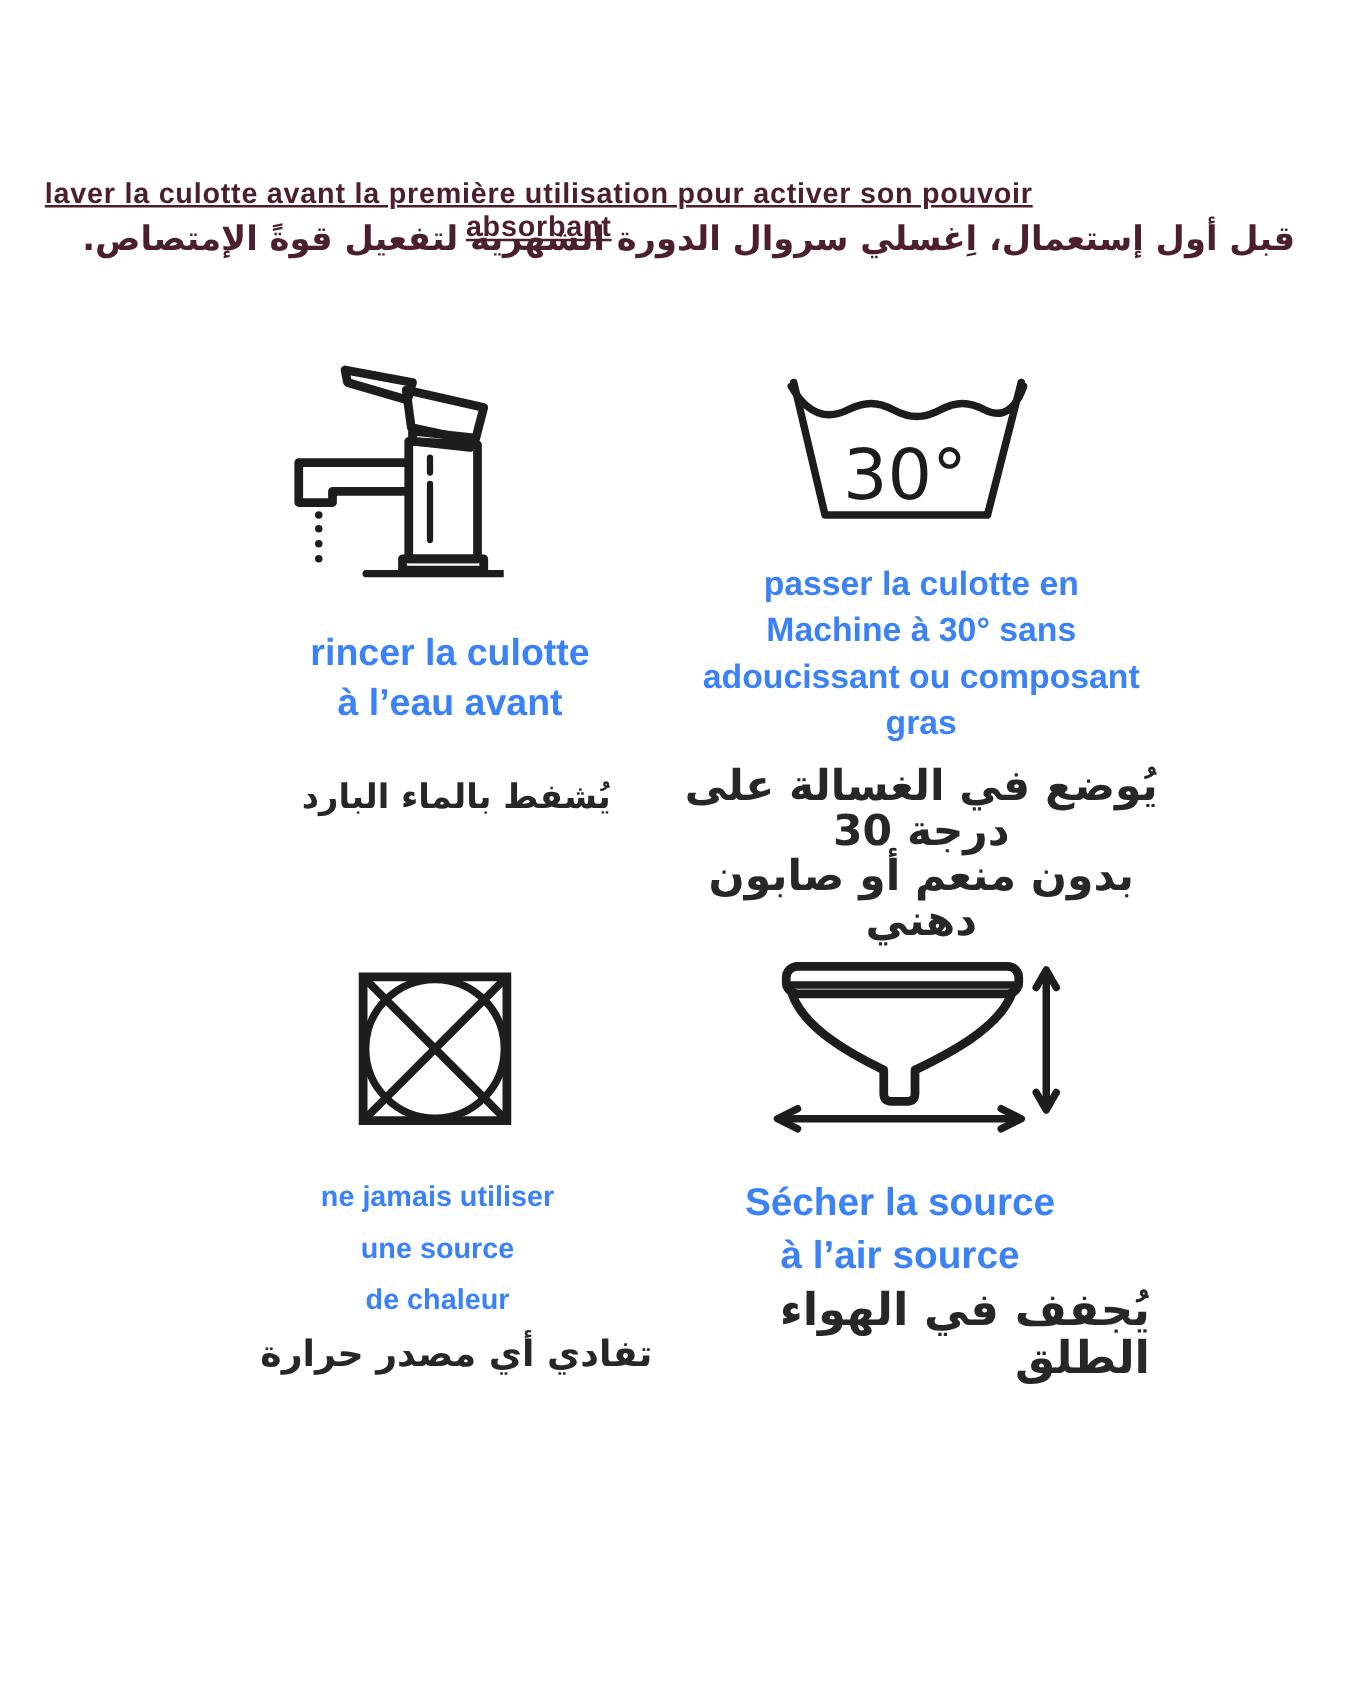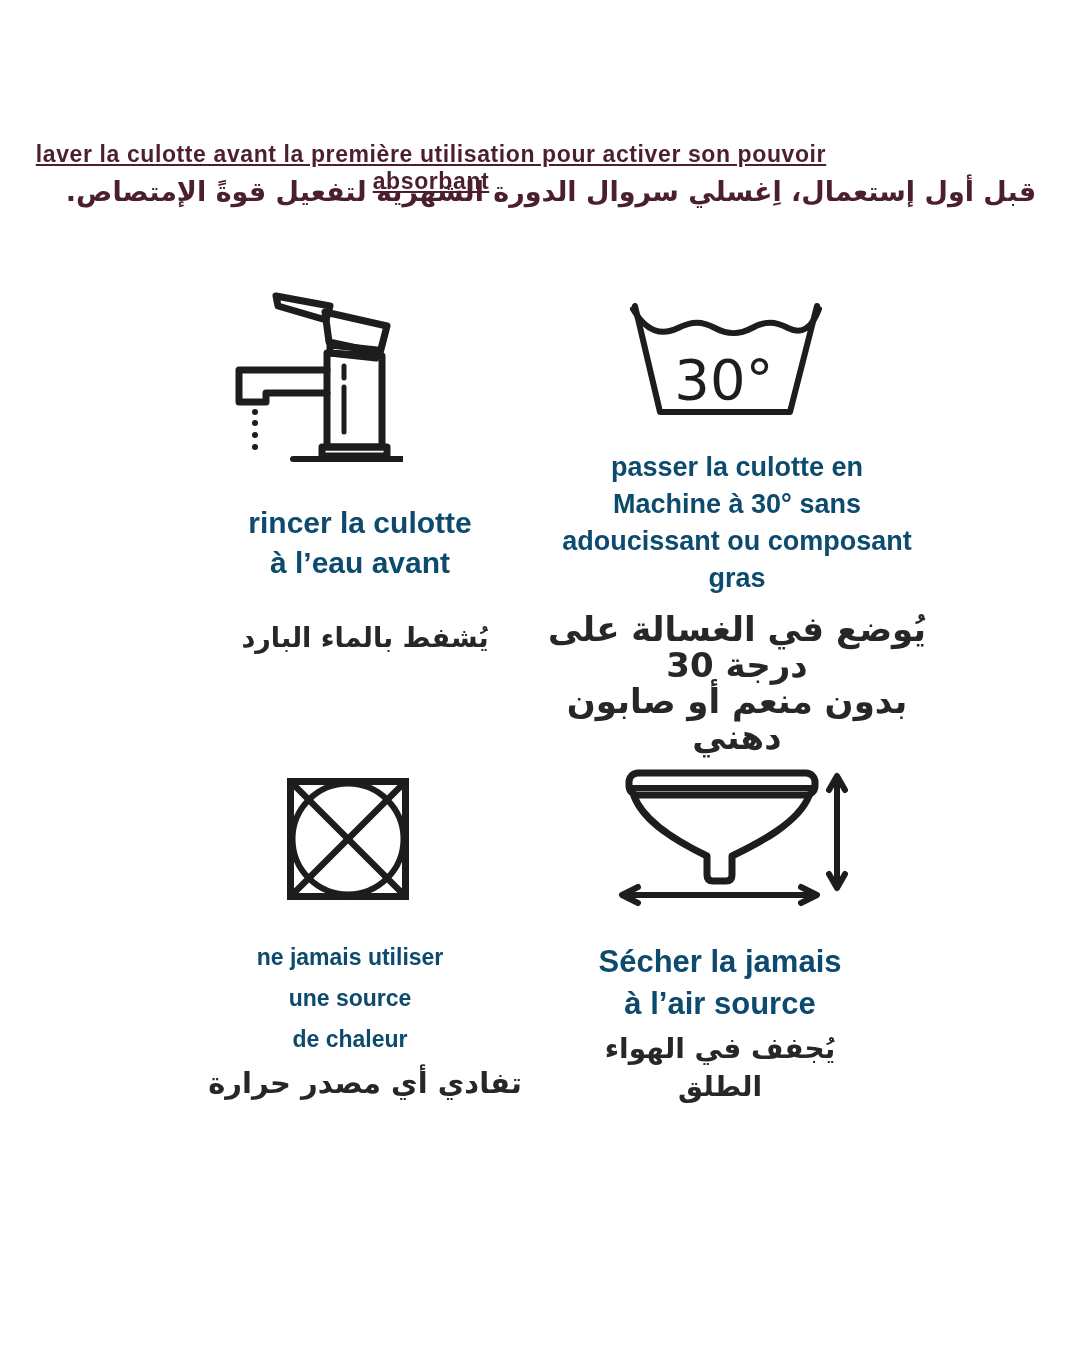--- a/index.html
+++ b/index.html
@@ -7,21 +7,21 @@
     position: relative;
     width: 1080px;
     height: 1350px;
     background: #ffffff;
     font-family: "Liberation Sans", sans-serif;
     overflow: hidden;
   }
   .abs { position: absolute; }
   .center { text-align: center; }
   .fr {
-    color: #0c4a6e;
+    color: #3b82f6;
     font-weight: 700;
     font-family: "Liberation Sans", sans-serif;
   }
   .ar {
     direction: rtl;
     color: #272725;
     font-weight: 700;
     font-family: "DejaVu Sans", sans-serif;
   }
   .heading-fr {
@@ -41,21 +41,21 @@
     font-family: "DejaVu Sans", sans-serif;
     margin-left: 16px;
   }
   .cap1-fr { left: 160px; top: 503px; width: 400px; font-size: 30px; line-height: 40px; text-align: center; }
   .cap1-ar { left: 165px; top: 622px; width: 400px; font-size: 27px; }
   .cap2-fr { left: 517px; top: 449px; width: 440px; font-size: 27px; line-height: 37px; }
   .cap2-ar { left: 527px; top: 611px; width: 420px; font-size: 34px; line-height: 36px; }
   .cap3-fr { left: 150px; top: 937px; width: 400px; font-size: 23px; line-height: 41px; }
   .cap3-ar { left: 165px; top: 1066px; width: 400px; font-size: 29px; }
   .cap4-fr { left: 520px; top: 941px; width: 400px; font-size: 31px; line-height: 42px; }
-  .cap4-ar { left: 520px; top: 1030px; width: 400px; font-size: 28px; line-height: 38px; }
+  .cap4-ar { left: 520px; top: 1030px; width: 400px; font-size: 36px; line-height: 38px; text-align: right; }
   .line { display: block; }
   svg { display: block; }
 </style>
 </head>
 <body>
 
 <div class="page">
 
   <div class="abs heading-fr">laver la culotte avant la première utilisation pour activer son pouvoir absorbant</div>
   <div class="abs heading-ar">قبل أول إستعمال، اِغسلي سروال الدورة الشهرية لتفعيل قوةً الإمتصاص.</div>
@@ -133,21 +133,21 @@
       <line x1="225" y1="16" x2="225" y2="122"></line>
       <path d="M217,27 L225,13 L233,27"></path>
       <path d="M217,111 L225,125 L233,111"></path>
       <line x1="12" y1="132" x2="203" y2="132"></line>
       <path d="M26,124 L10,132 L26,140"></path>
       <path d="M189,124 L205,132 L189,140"></path>
     </g>
   </svg>
 
   <div class="abs center fr cap4-fr">
-    <span class="line">Sécher la jamais</span>
+    <span class="line">Sécher la source</span>
     <span class="line">à l’air source</span>
   </div>
   <div class="abs center ar cap4-ar">
     <span class="line">يُجفف في الهواء</span>
     <span class="line">الطلق</span>
   </div>
 
 </div>
 
 </body></html>

